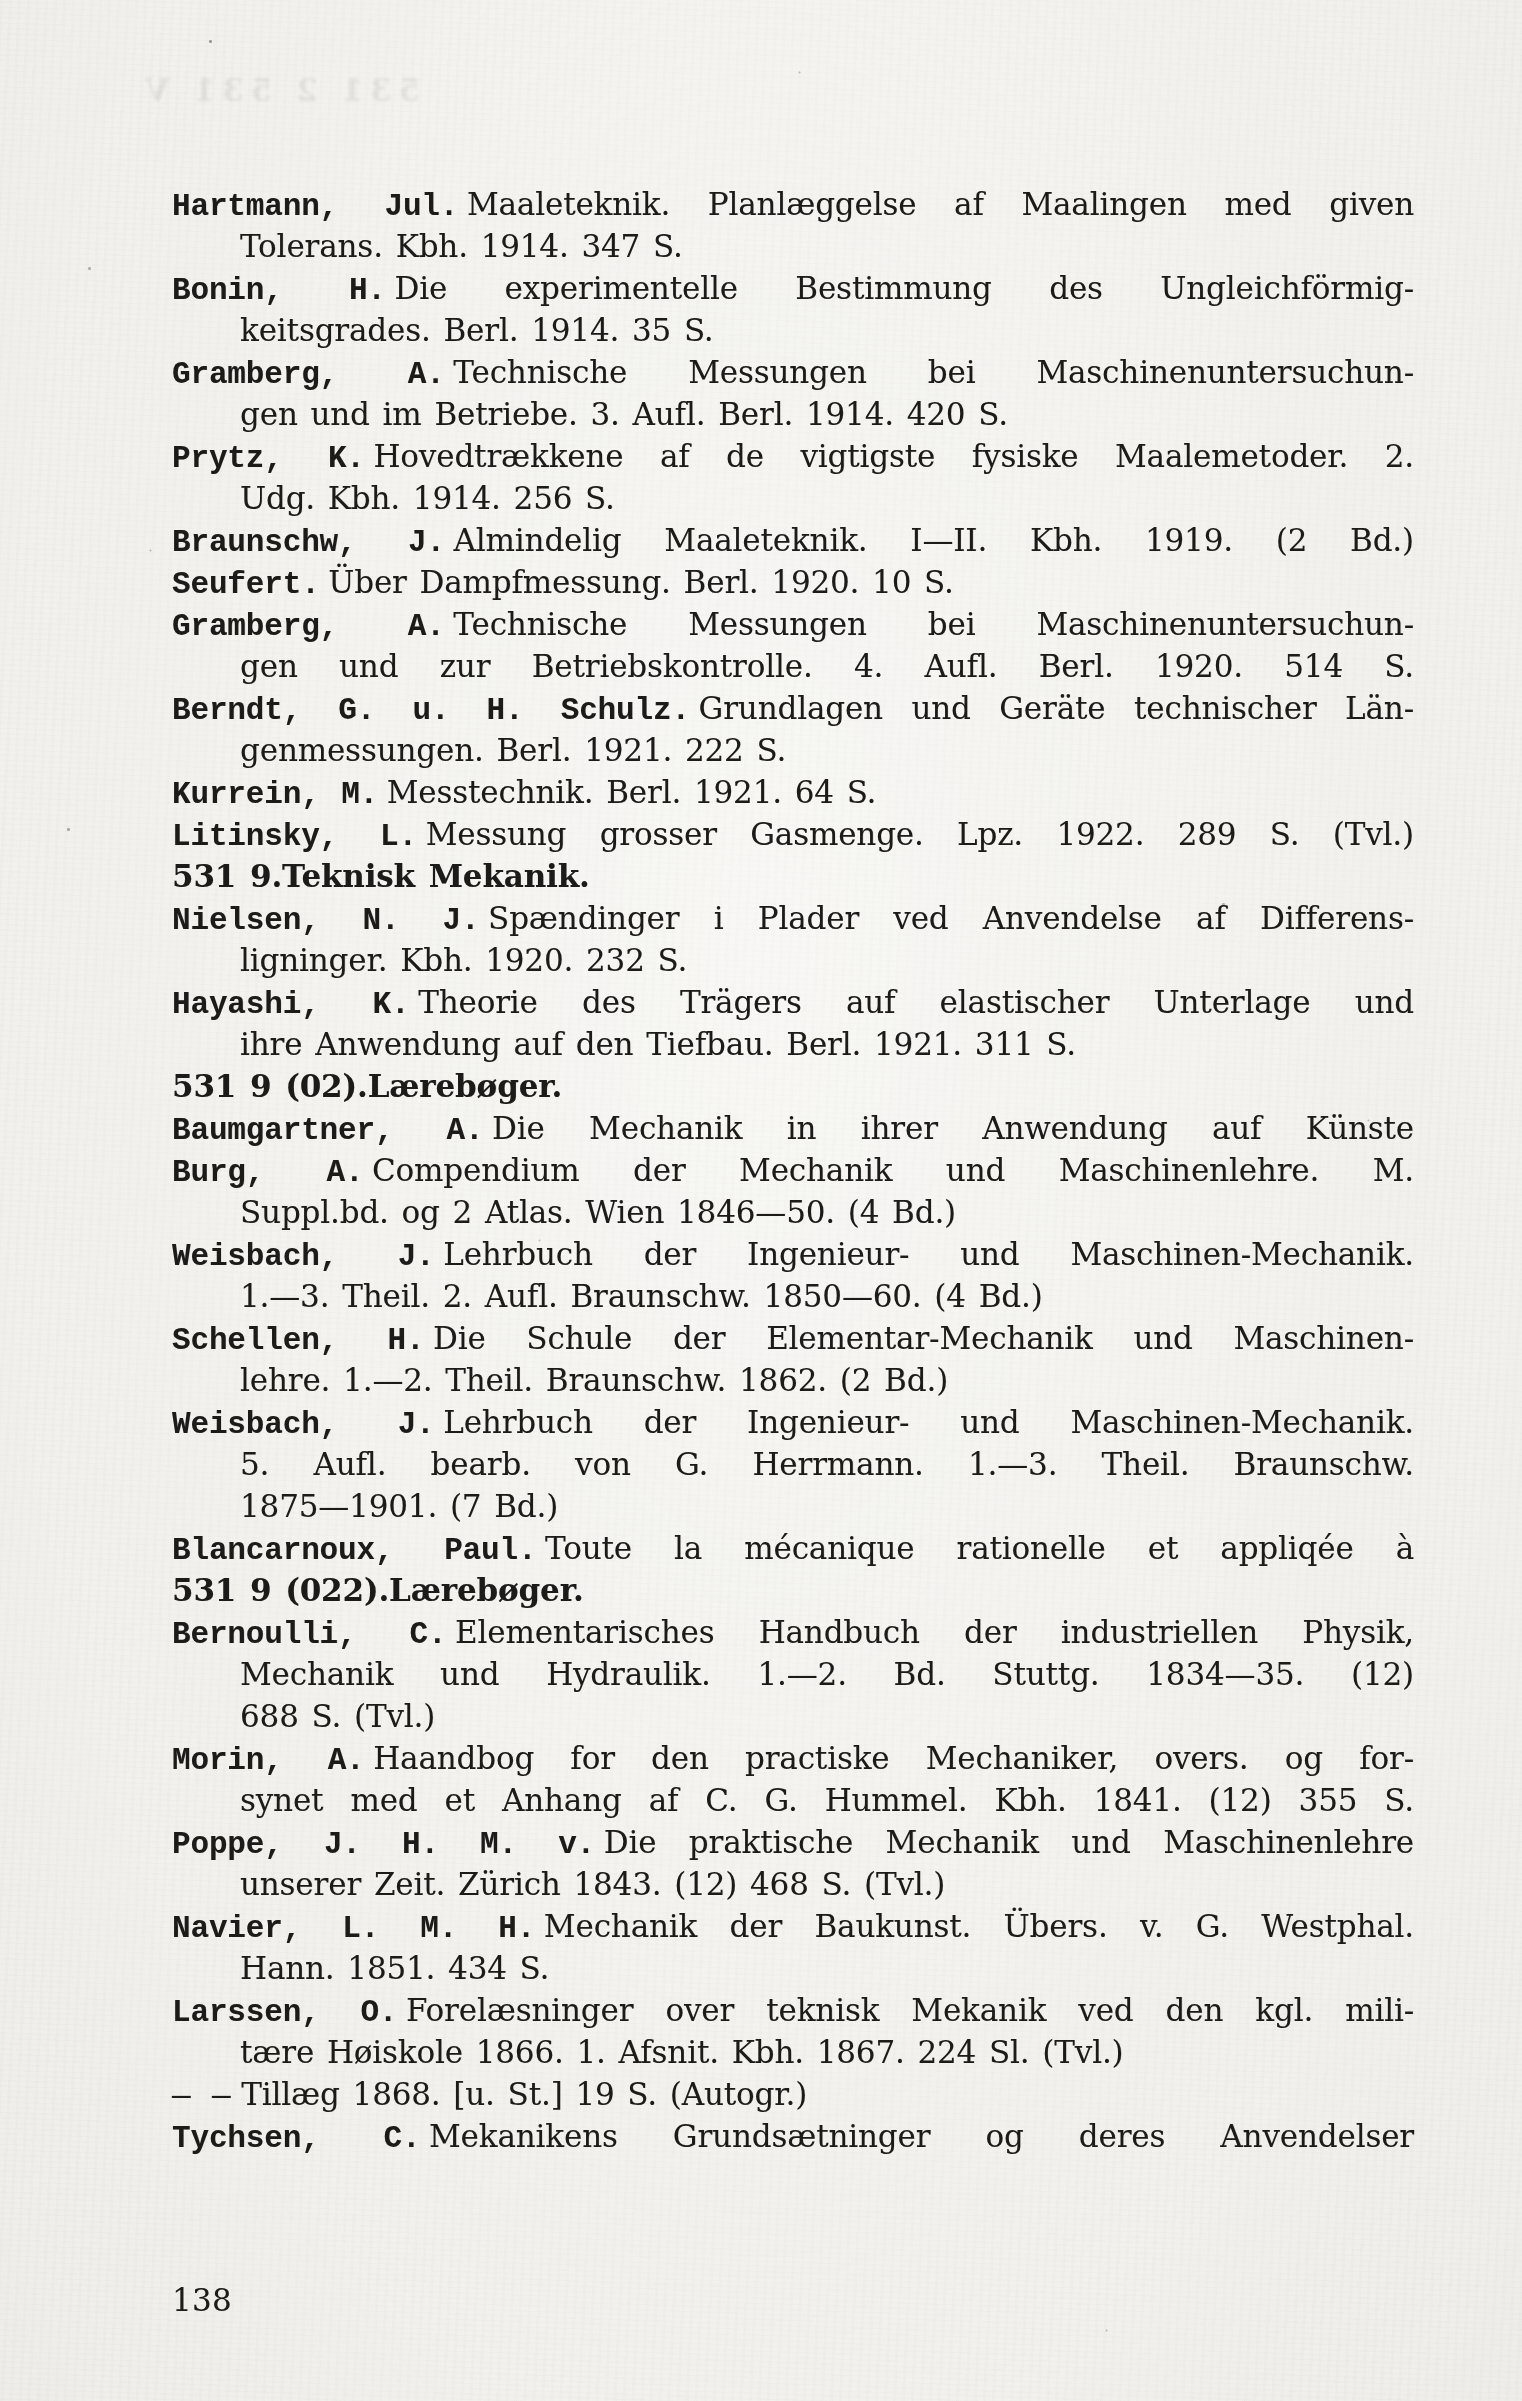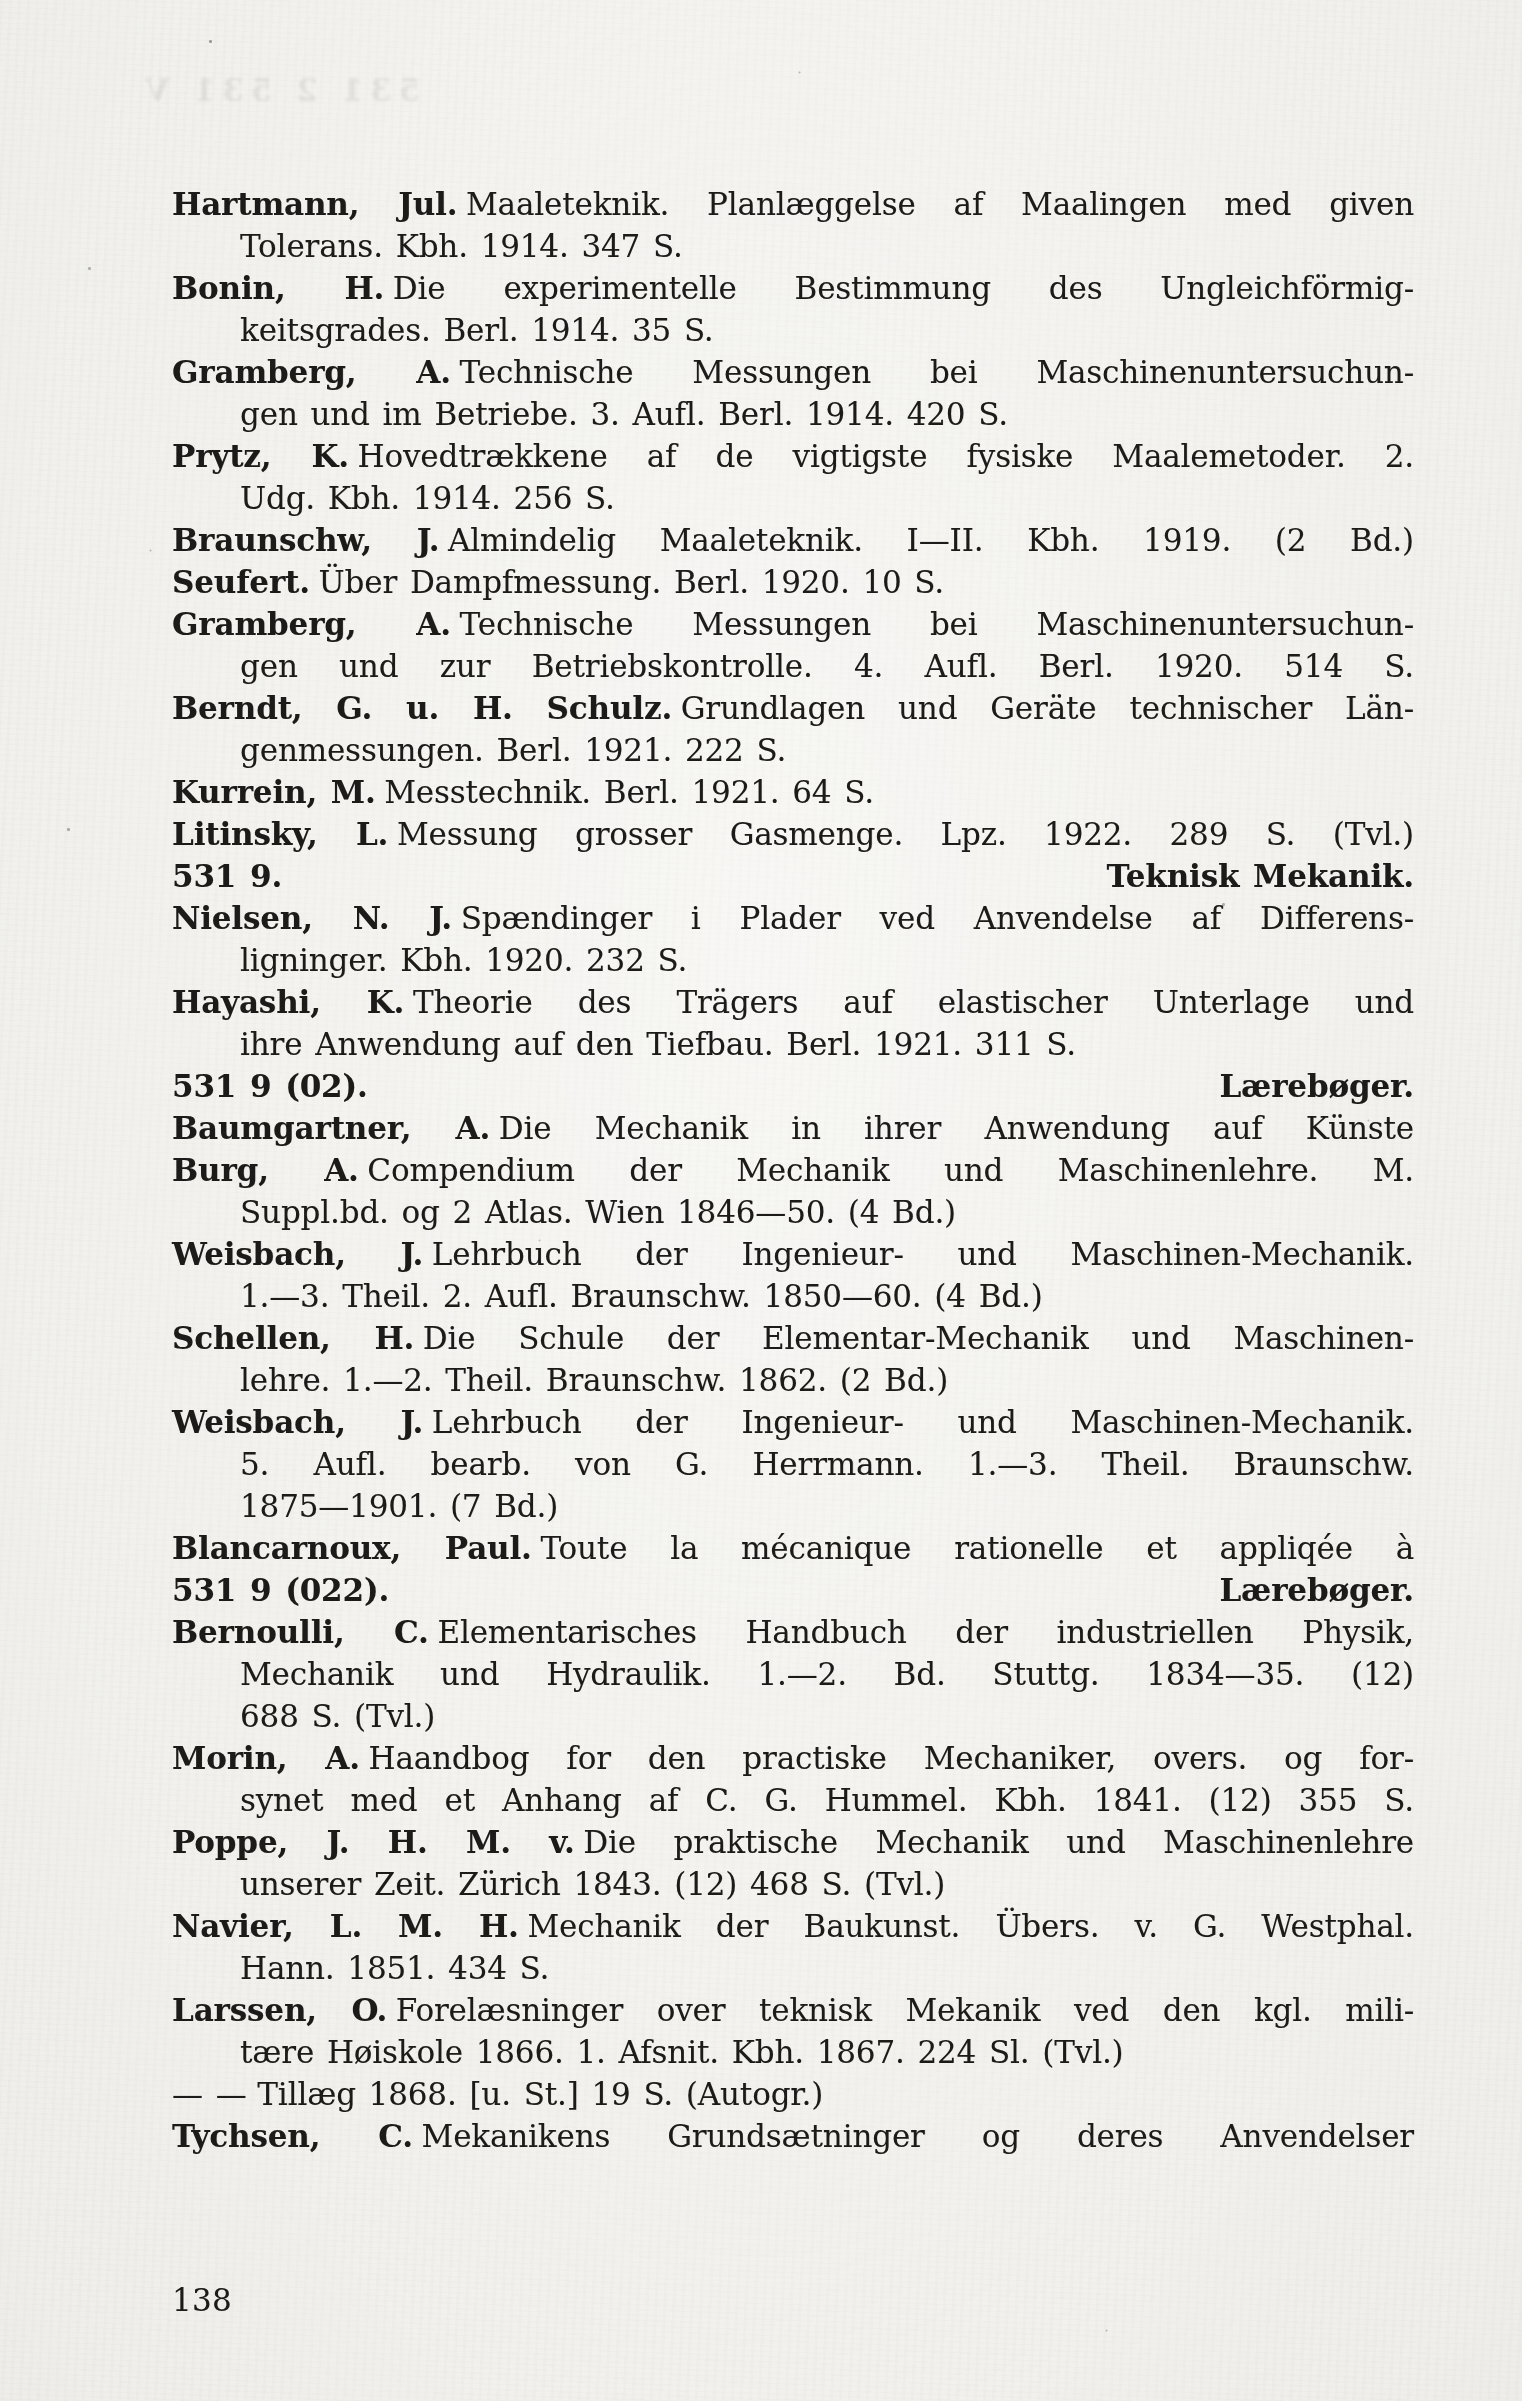--- a/index.html
+++ b/index.html
@@ -63,29 +63,29 @@
     text-align: justify;
     text-align-last: justify;
   }
   .line.cont {
     padding-left: 68px;
   }
 
   .lead {
     font-weight: bold;
     margin-right: 0.28em;
+    font-family: Liberation Mono, monospace;
   }
   .lead.plain {
     font-weight: normal;
     margin-right: 0.35em;
   }
 
   .line.sec {
     display: flex;
-    justify-content: space-between;
     font-weight: bold;
   }
 
   .pageno {
     position: absolute;
     top: 2282px;
     left: 172px;
     width: 1242px;
     text-align: left;
     font-size: 31px;

